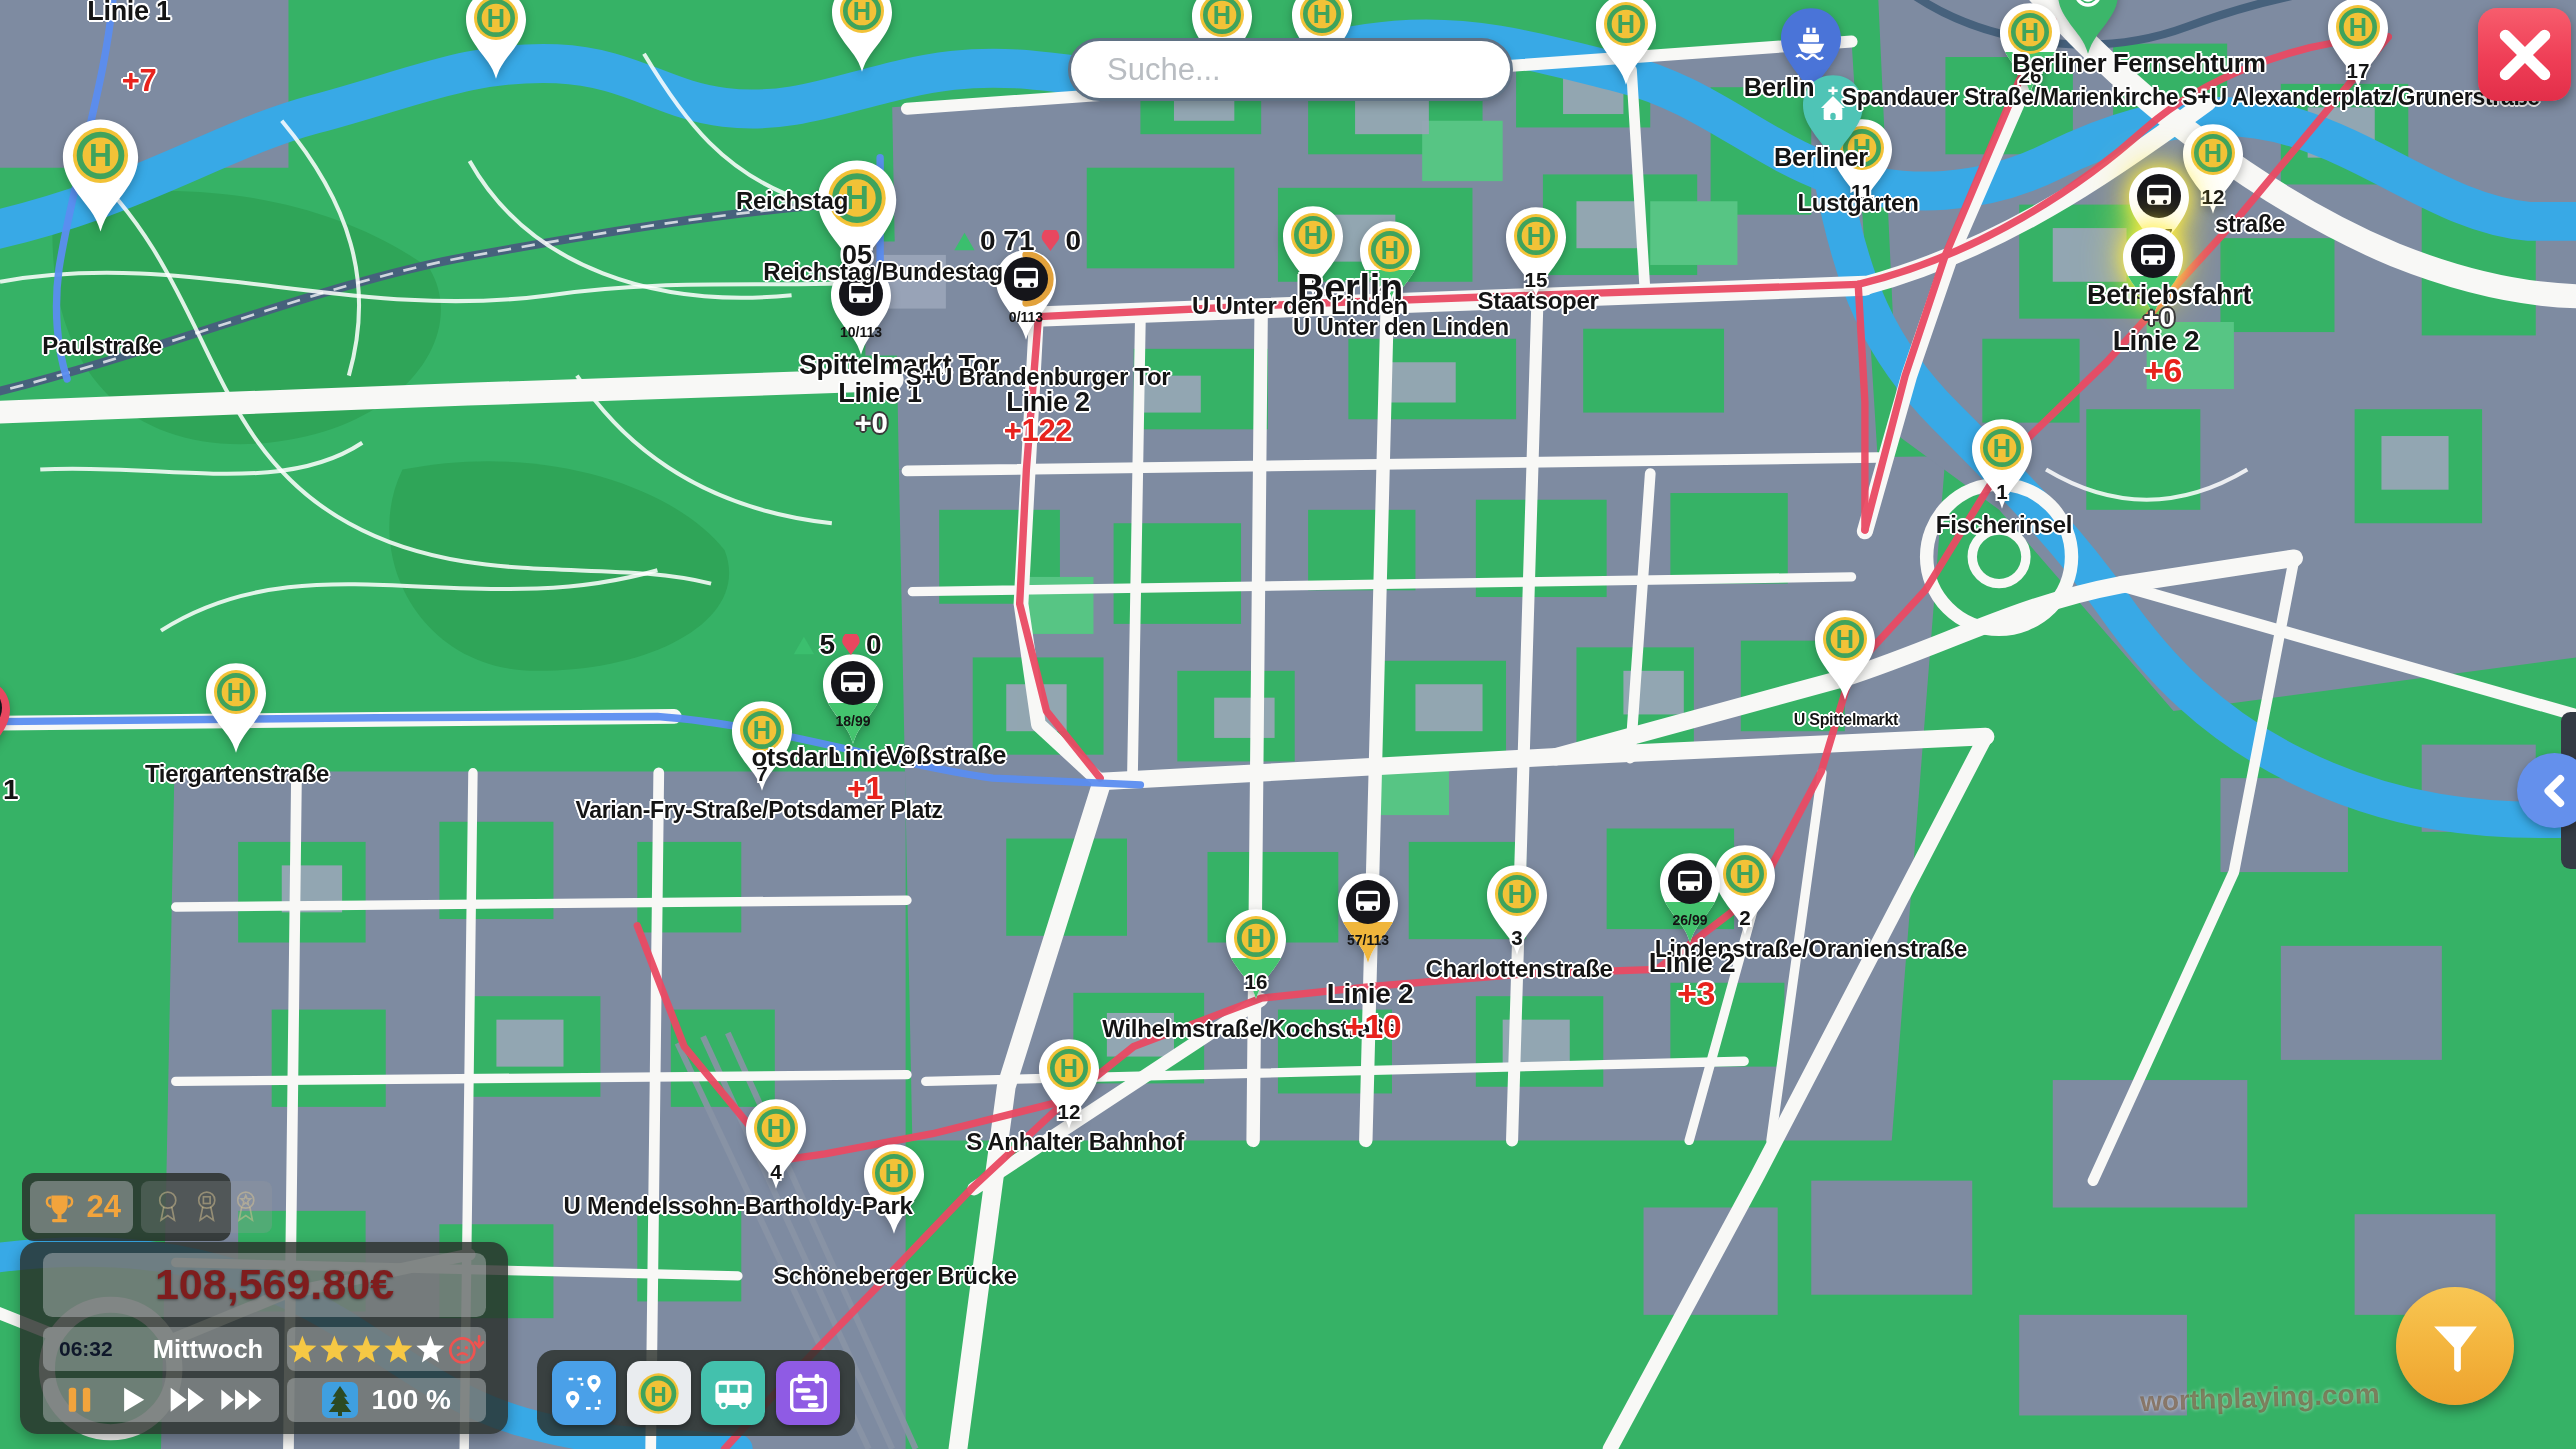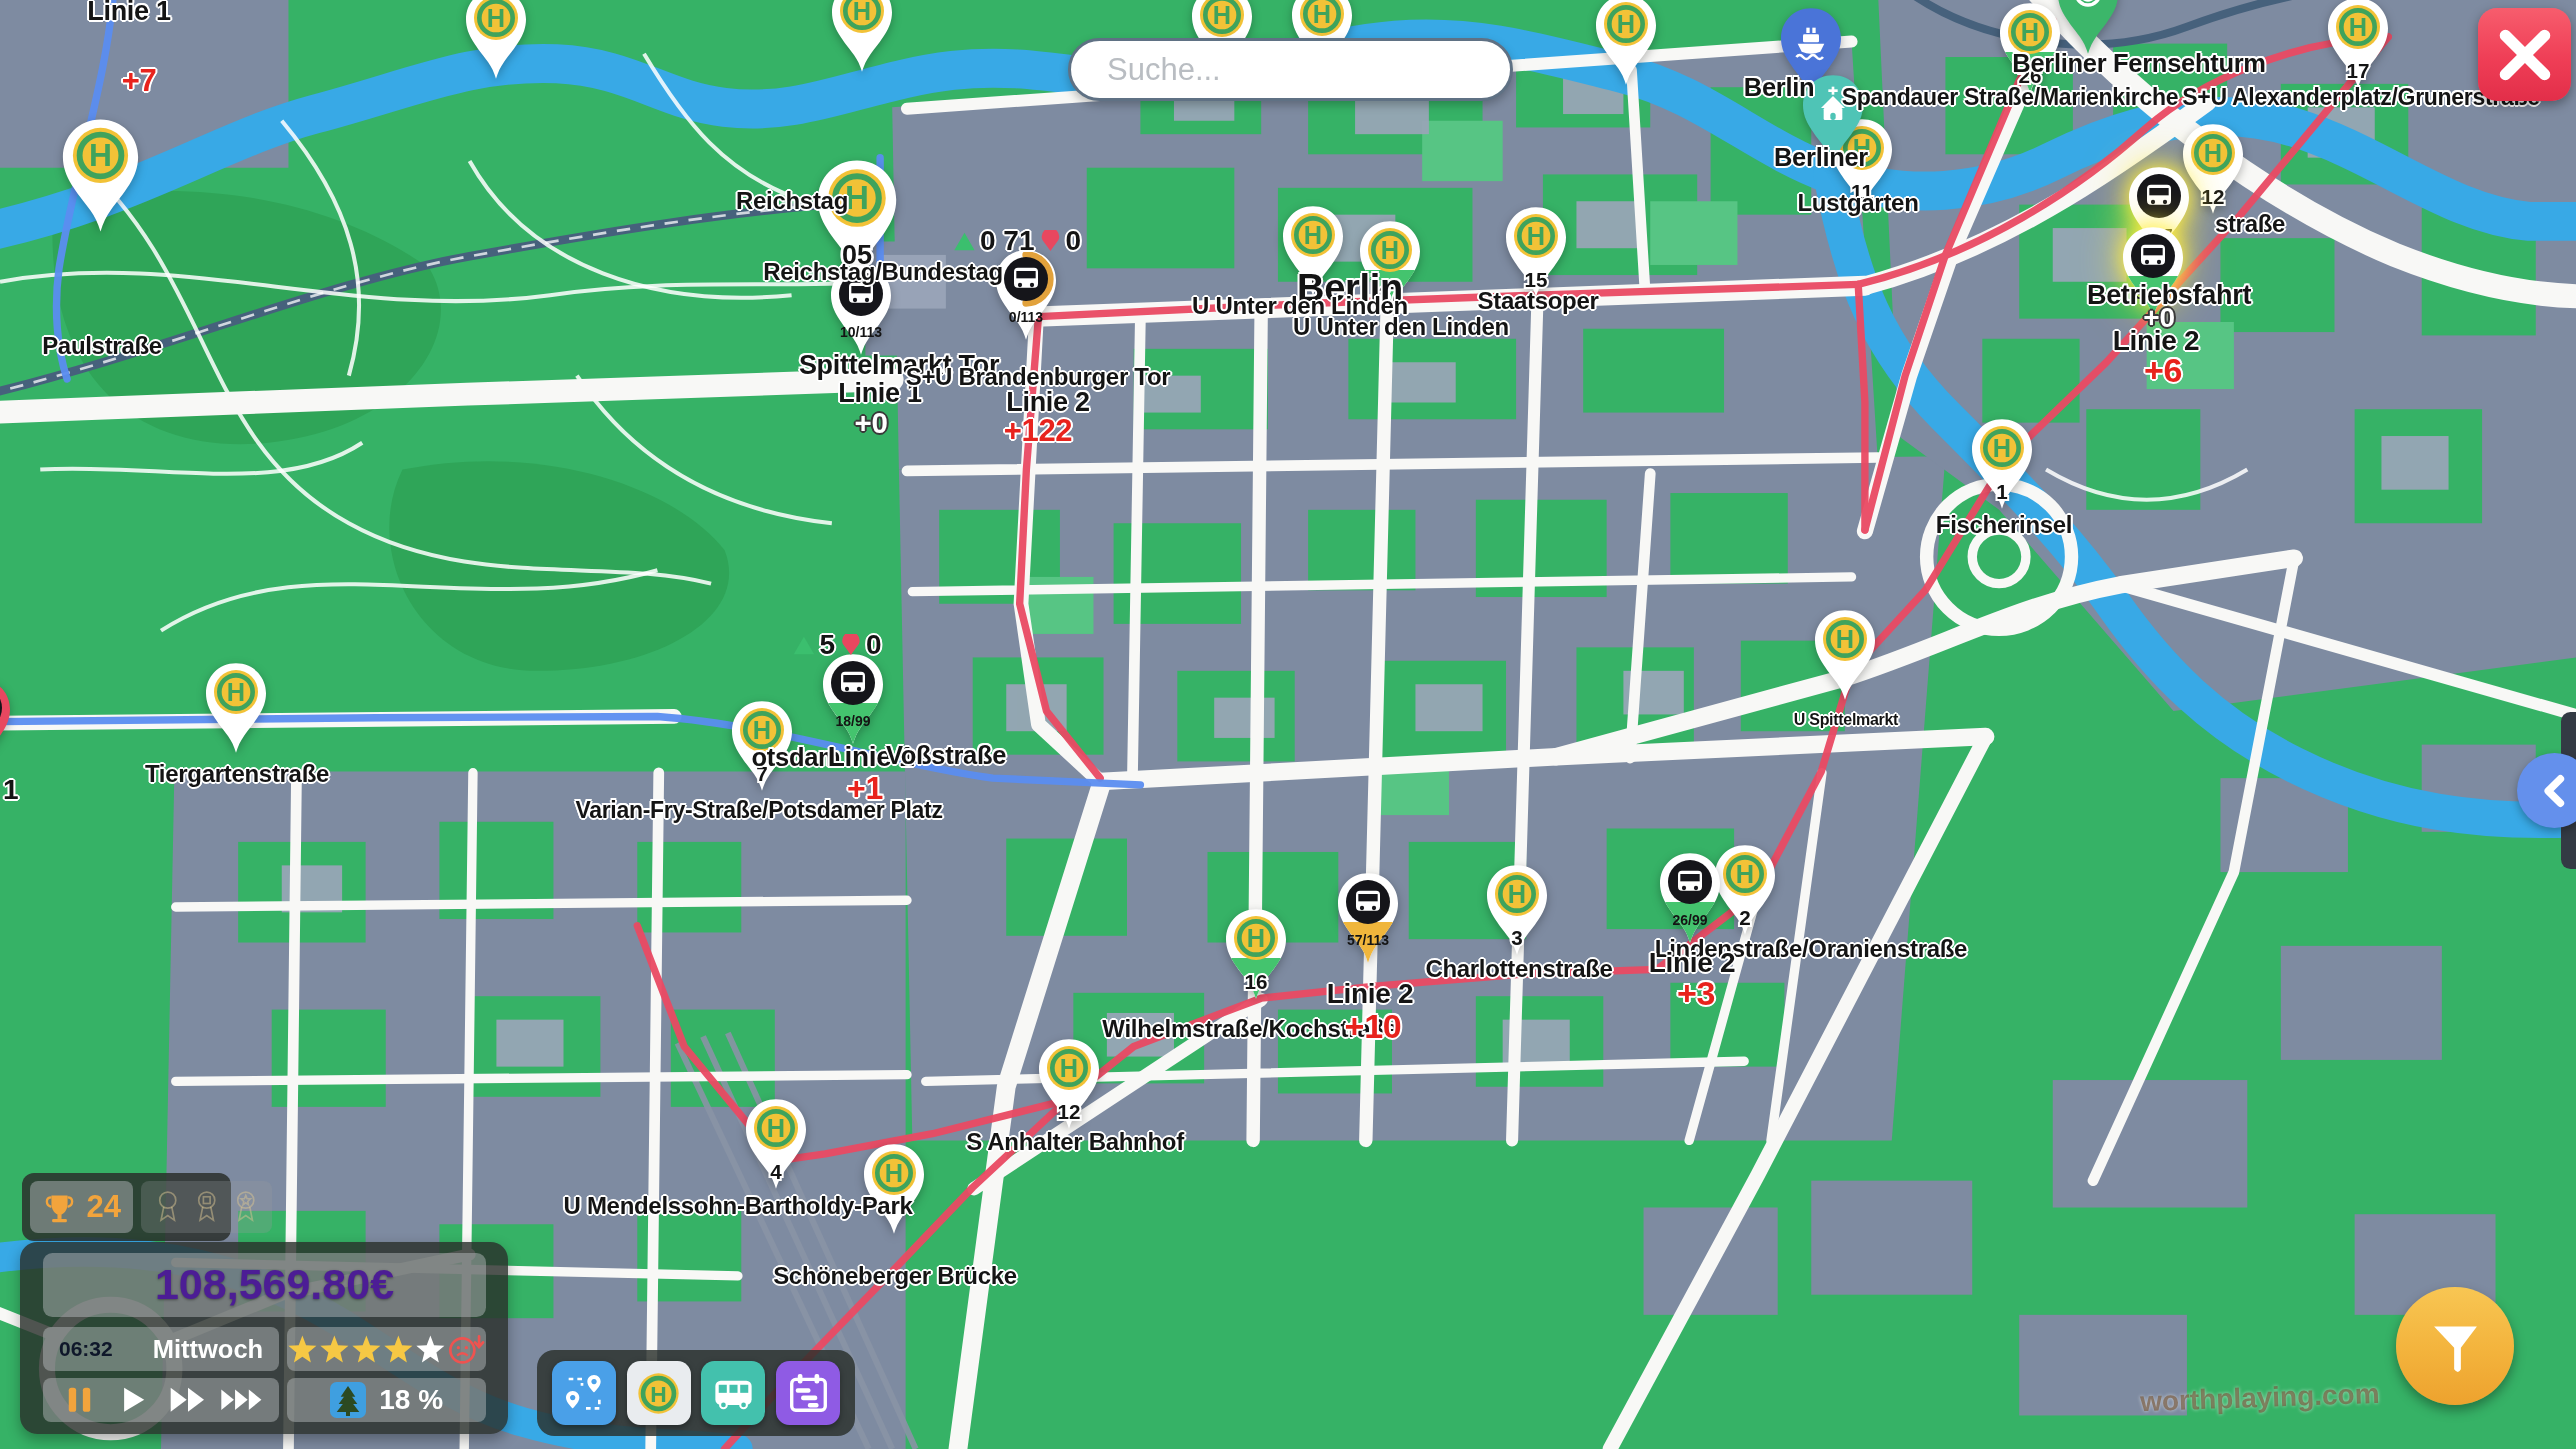--- a/index.html
+++ b/index.html
@@ -41,21 +41,21 @@
   .hud-trophy{position:absolute;left:22px;top:1173px;width:209px;height:68px;border-radius:12px;z-index:40;
     background:rgba(42,47,43,.85);display:flex;align-items:center;gap:8px;padding:0 8px;box-sizing:border-box;}
   .chip{background:rgba(175,180,183,.5);border-radius:8px;height:52px;display:flex;align-items:center;
     justify-content:center;gap:9.4px;padding:0 12px;}
   .chip.faded{background:rgba(150,155,158,.28);}
   .trophy-count{color:#f2a43c;font-size:31px;font-weight:bold;}
   .hud-main{position:absolute;left:20px;top:1242px;width:488px;height:192px;border-radius:17.4px;z-index:40;
     background:rgba(42,47,43,.82);box-shadow:0 5.4px 13.4px rgba(0,0,0,.3);}
   .money-box{position:absolute;left:23px;top:10.7px;width:443px;height:64px;border-radius:9.4px;
     background:rgba(190,195,198,.45);display:flex;align-items:center;justify-content:center;}
-  .money-box span{color:#4c1d95;font-size:43px;font-weight:bold;text-shadow:0 1.3px 2.7px rgba(0,0,0,.4);margin-left:20px;}
+  .money-box span{color:#7f1d1d;font-size:43px;font-weight:bold;text-shadow:0 1.3px 2.7px rgba(0,0,0,.4);margin-left:20px;}
   .hud-cell{position:absolute;border-radius:8px;background:rgba(190,195,198,.45);
     display:flex;align-items:center;}
   .time-cell{left:23px;top:85px;width:236px;height:44px;padding:0 16px;gap:40px;box-sizing:border-box;}
   .time-cell .t{color:#0f172a;font-size:21px;font-weight:bold;}
   .time-cell .d{color:#fff;font-size:25.5px;font-weight:bold;}
   .stars-cell{left:267px;top:85px;width:199px;height:44px;justify-content:center;gap:1.3px;}
   .play-cell{left:23px;top:136px;width:236px;height:44px;justify-content:space-around;padding:0 9.4px;box-sizing:border-box;}
   .eco-cell{left:267px;top:136px;width:199px;height:44px;justify-content:center;gap:13.4px;}
   .eco-cell span{color:#fff;font-size:28px;font-weight:bold;}
   .pbtn{display:flex;align-items:center;justify-content:center;width:47px;height:39px;cursor:pointer;}
@@ -946,21 +946,21 @@
     <div class="hud-cell eco-cell">
       <svg width="36" height="36" viewBox="0 0 54 54">
         <rect width="54" height="54" rx="10" fill="#3f9fe0"></rect>
         <g fill="#2c4a22">
             <path d="M27,6 L38,22 L16,22 Z"></path>
             <path d="M27,14 L41,33 L13,33 Z"></path>
         <path d="M27,23 L44,45 L10,45 Z"></path>
             <rect x="24" y="44" width="6" height="7"></rect>
           </g>
       </svg>
-      <span>18 %</span>
+      <span>100 %</span>
     </div>
   </div>
 
   <div class="hud-tools">
     <div class="toolbtn" style="background:#4aa0e8">
       <svg width="44" height="44" viewBox="0 0 66 66">
         <g fill="#ffffff">
           <path d="M48,6 c-6,0 -10,4.5 -10,10 c0,7 10,16 10,16 c0,0 10,-9 10,-16 c0,-5.5 -4,-10 -10,-10 Z M48,20 a4,4 0 1 1 .1,0 Z"></path>
           <path d="M16,30 c-6,0 -10,4.5 -10,10 c0,7 10,16 10,16 c0,0 10,-9 10,-16 c0,-5.5 -4,-10 -10,-10 Z M16,44 a4,4 0 1 1 .1,0 Z"></path>
         </g>

